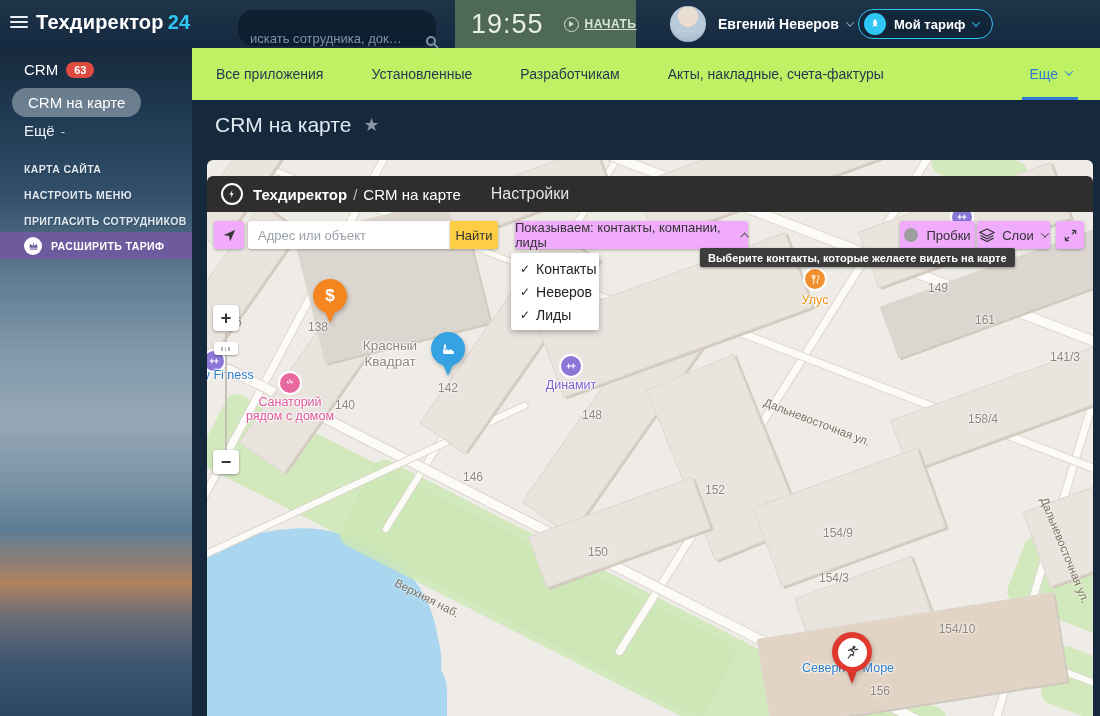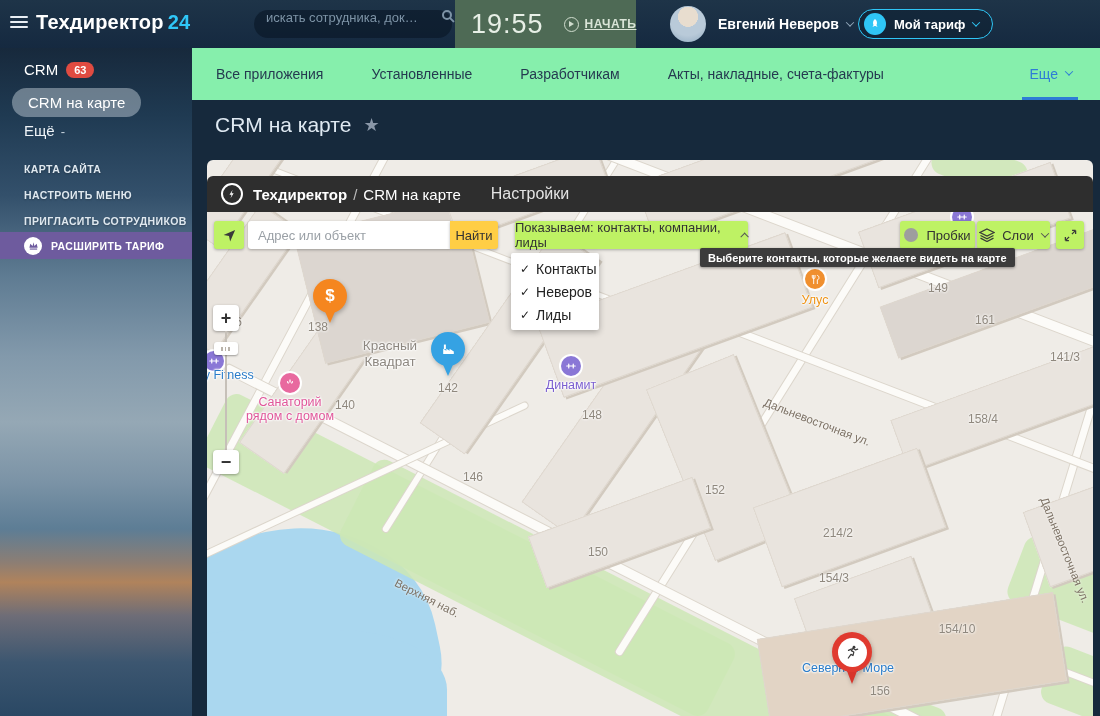--- a/index.html
+++ b/index.html
@@ -7,22 +7,22 @@
   body { font-family:"Liberation Sans","DejaVu Sans",sans-serif; }
   .stage { position:relative; width:1100px; height:716px; overflow:hidden; background:#16293c; }
 
   
   .topbar { position:absolute; left:0; top:0; width:1100px; height:48px;
     background:linear-gradient(180deg,#1e3448,#152940); z-index:90; }
   .hamburger { position:absolute; left:10px; top:16px; width:18px; height:14px; cursor:pointer; }
   .hamburger i { display:block; height:2px; background:#e8eef4; margin-bottom:3px; border-radius:1px; }
   .logo { position:absolute; left:36px; top:11px; font-size:20px; font-weight:bold; color:#fff; letter-spacing:.2px; }
   .logo .suffix { color:#2fc6f6; margin-left:4px; }
-  .top-search { position:absolute; left:254px; top:10px; width:198px; height:28px;
-    background:rgba(8,22,36,.6); border-radius:15px; display:flex; align-items:flex-start; padding:0 12px; }
+  .top-search { position:absolute; left:238px; top:10px; width:198px; height:36px;
+    background:rgba(8,22,36,.6); border-radius:15px; display:flex; align-items:flex-end; padding:0 12px; }
   .top-search input { flex:1; background:transparent; border:none; outline:none; color:#c7d5e2;
     font-size:13px; font-family:inherit; }
   .top-search input::placeholder { color:#7d93a6; }
   .mag { width:10px; height:10px; border:2px solid #7d93a6; border-radius:50%; position:relative; flex:none; }
   .mag::after { content:""; position:absolute; width:6px; height:2px; background:#7d93a6;
     transform:rotate(45deg); right:-5px; bottom:-3px; border-radius:1px; }
   .timer { position:absolute; left:455px; top:0; width:181px; height:48px; background:#4e6a55;
     display:flex; align-items:center; }
   .timer .time { color:#e7efe6; font-size:27px; letter-spacing:1px; margin-left:16px; font-weight:400; }
   .start-btn { display:flex; align-items:center; margin-left:14px; cursor:pointer; }
@@ -64,21 +64,21 @@
   .sb-more .dash { color:#c9d6e0; margin-left:6px; font-size:13px; }
   .sb-link { position:absolute; left:24px; color:#dfe8ef; font-size:10.5px; font-weight:bold;
     letter-spacing:.4px; cursor:pointer; text-shadow:0 1px 2px rgba(0,0,0,.25); }
   .sb-upgrade { position:absolute; left:0; top:184px; width:192px; height:27px; background:#6e5b9e;
     display:flex; align-items:center; cursor:pointer; }
   .crown-circle { width:18px; height:18px; border-radius:50%; background:#fff; margin:0 9px 0 24px;
     display:flex; align-items:center; justify-content:center; flex:none; }
   .sb-upgrade span.lbl { color:#fff; font-size:10.5px; font-weight:bold; letter-spacing:.4px; }
 
   
-  .tabsbar { position:absolute; left:192px; top:48px; width:908px; height:52px; background:#86efac; z-index:70;
+  .tabsbar { position:absolute; left:192px; top:48px; width:908px; height:52px; background:#bef264; z-index:70;
     display:flex; align-items:center; padding-left:24px; }
   .tab { color:#253a50; font-size:14px; margin-right:48px; cursor:pointer; white-space:nowrap; }
   .tab-more { position:absolute; right:28px; color:#2e7cd6; font-size:14px; cursor:pointer;
     display:flex; align-items:center; height:52px; }
   .tab-more .chev { color:#2e7cd6; margin-top:-2px; }
   .tab-more-underline { position:absolute; right:22px; bottom:0; width:56px; height:3px; background:#2e7cd6; }
 
   
   .page-title { position:absolute; left:215px; top:113px; display:flex; align-items:center; z-index:60; }
   .page-title .txt { color:#dfe9f2; font-size:21px; font-weight:400; }
@@ -128,21 +128,21 @@
   
   .appbar { position:absolute; left:0; top:16px; width:886px; height:36px; background:#2e2e2e;
     border-radius:6px 6px 0 0; display:flex; align-items:center; z-index:30; }
   .bolt-circle { width:22px; height:22px; border-radius:50%; border:2px solid #fff; margin:0 10px 0 14px;
     display:flex; align-items:center; justify-content:center; flex:none; }
   .appbar .brand { color:#fff; font-size:15px; font-weight:bold; }
   .appbar .sep { color:#bdbdbd; margin:0 6px; font-size:15px; }
   .appbar .app { color:#fff; font-size:15px; }
   .appbar .menu { color:#e3e3e3; font-size:16px; margin-left:30px; cursor:pointer; }
 
-  .mbtn { position:absolute; top:61px; height:28px; background:#bef264; border-radius:3px;
+  .mbtn { position:absolute; top:61px; height:28px; background:#f0abfc; border-radius:3px;
     box-shadow:0 1px 3px rgba(0,0,0,.3); display:flex; align-items:center; justify-content:center;
     font-size:13px; color:#333; cursor:pointer; z-index:40; }
   .geo-btn { left:7px; width:30px; }
   .addr-input { position:absolute; left:41px; top:61px; width:202px; height:28px; background:#fff;
     border:none; outline:none; border-radius:3px 0 0 3px; box-shadow:0 1px 3px rgba(0,0,0,.3);
     padding:0 10px; font-size:13px; font-family:inherit; color:#333; z-index:40; }
   .addr-input::placeholder { color:#9aa0a6; }
   .find-btn { left:243px; width:48px; background:#ffce45; border-radius:0 3px 3px 0; font-weight:400; }
   .filter-btn { left:308px; width:233px; }
   .filter-btn .chev { color:#555; margin-left:9px; }
@@ -304,21 +304,21 @@
         <div class="num" style="left: 241px; top: 228px;">142</div>
         <div class="num" style="left: 266px; top: 317px;">146</div>
         <div class="num" style="left: 385px; top: 255px;">148</div>
         <div class="num" style="left: 508px; top: 330px;">152</div>
         <div class="num" style="left: 391px; top: 392px;">150</div>
         <div class="num" style="left: 748px; top: 97px;">151</div>
         <div class="num" style="left: 731px; top: 128px;">149</div>
         <div class="num" style="left: 778px; top: 160px;">161</div>
         <div class="num" style="left: 858px; top: 197px;">141/3</div>
         <div class="num" style="left: 776px; top: 259px;">158/4</div>
-        <div class="num" style="left: 631px; top: 373px;">214/2</div>
+        <div class="num" style="left: 631px; top: 373px;">154/9</div>
         <div class="num" style="left: 627px; top: 418px;">154/3</div>
         <div class="num" style="left: 750px; top: 469px;">154/10</div>
         <div class="num" style="left: 673px; top: 531px;">156</div>
         <div class="street" style="left: 220px; top: 438px; transform: translate(-50%, -50%) rotate(27deg);">Верхняя наб.</div>
         <div class="street" style="left: 610px; top: 262px; transform: translate(-50%, -50%) rotate(21deg);">Дальневосточная ул.</div>
         <div class="street" style="left: 858px; top: 390px; transform: translate(-50%, -50%) rotate(68deg);">Дальневосточная ул.</div>
         <div class="poi-label gray" style="left: 183px; top: 178px;">Красный
 Квадрат</div>
         <div class="poi-icon purple" style="left: 364px; top: 206px;">
           <svg width="12" height="12" viewBox="0 0 24 24">

